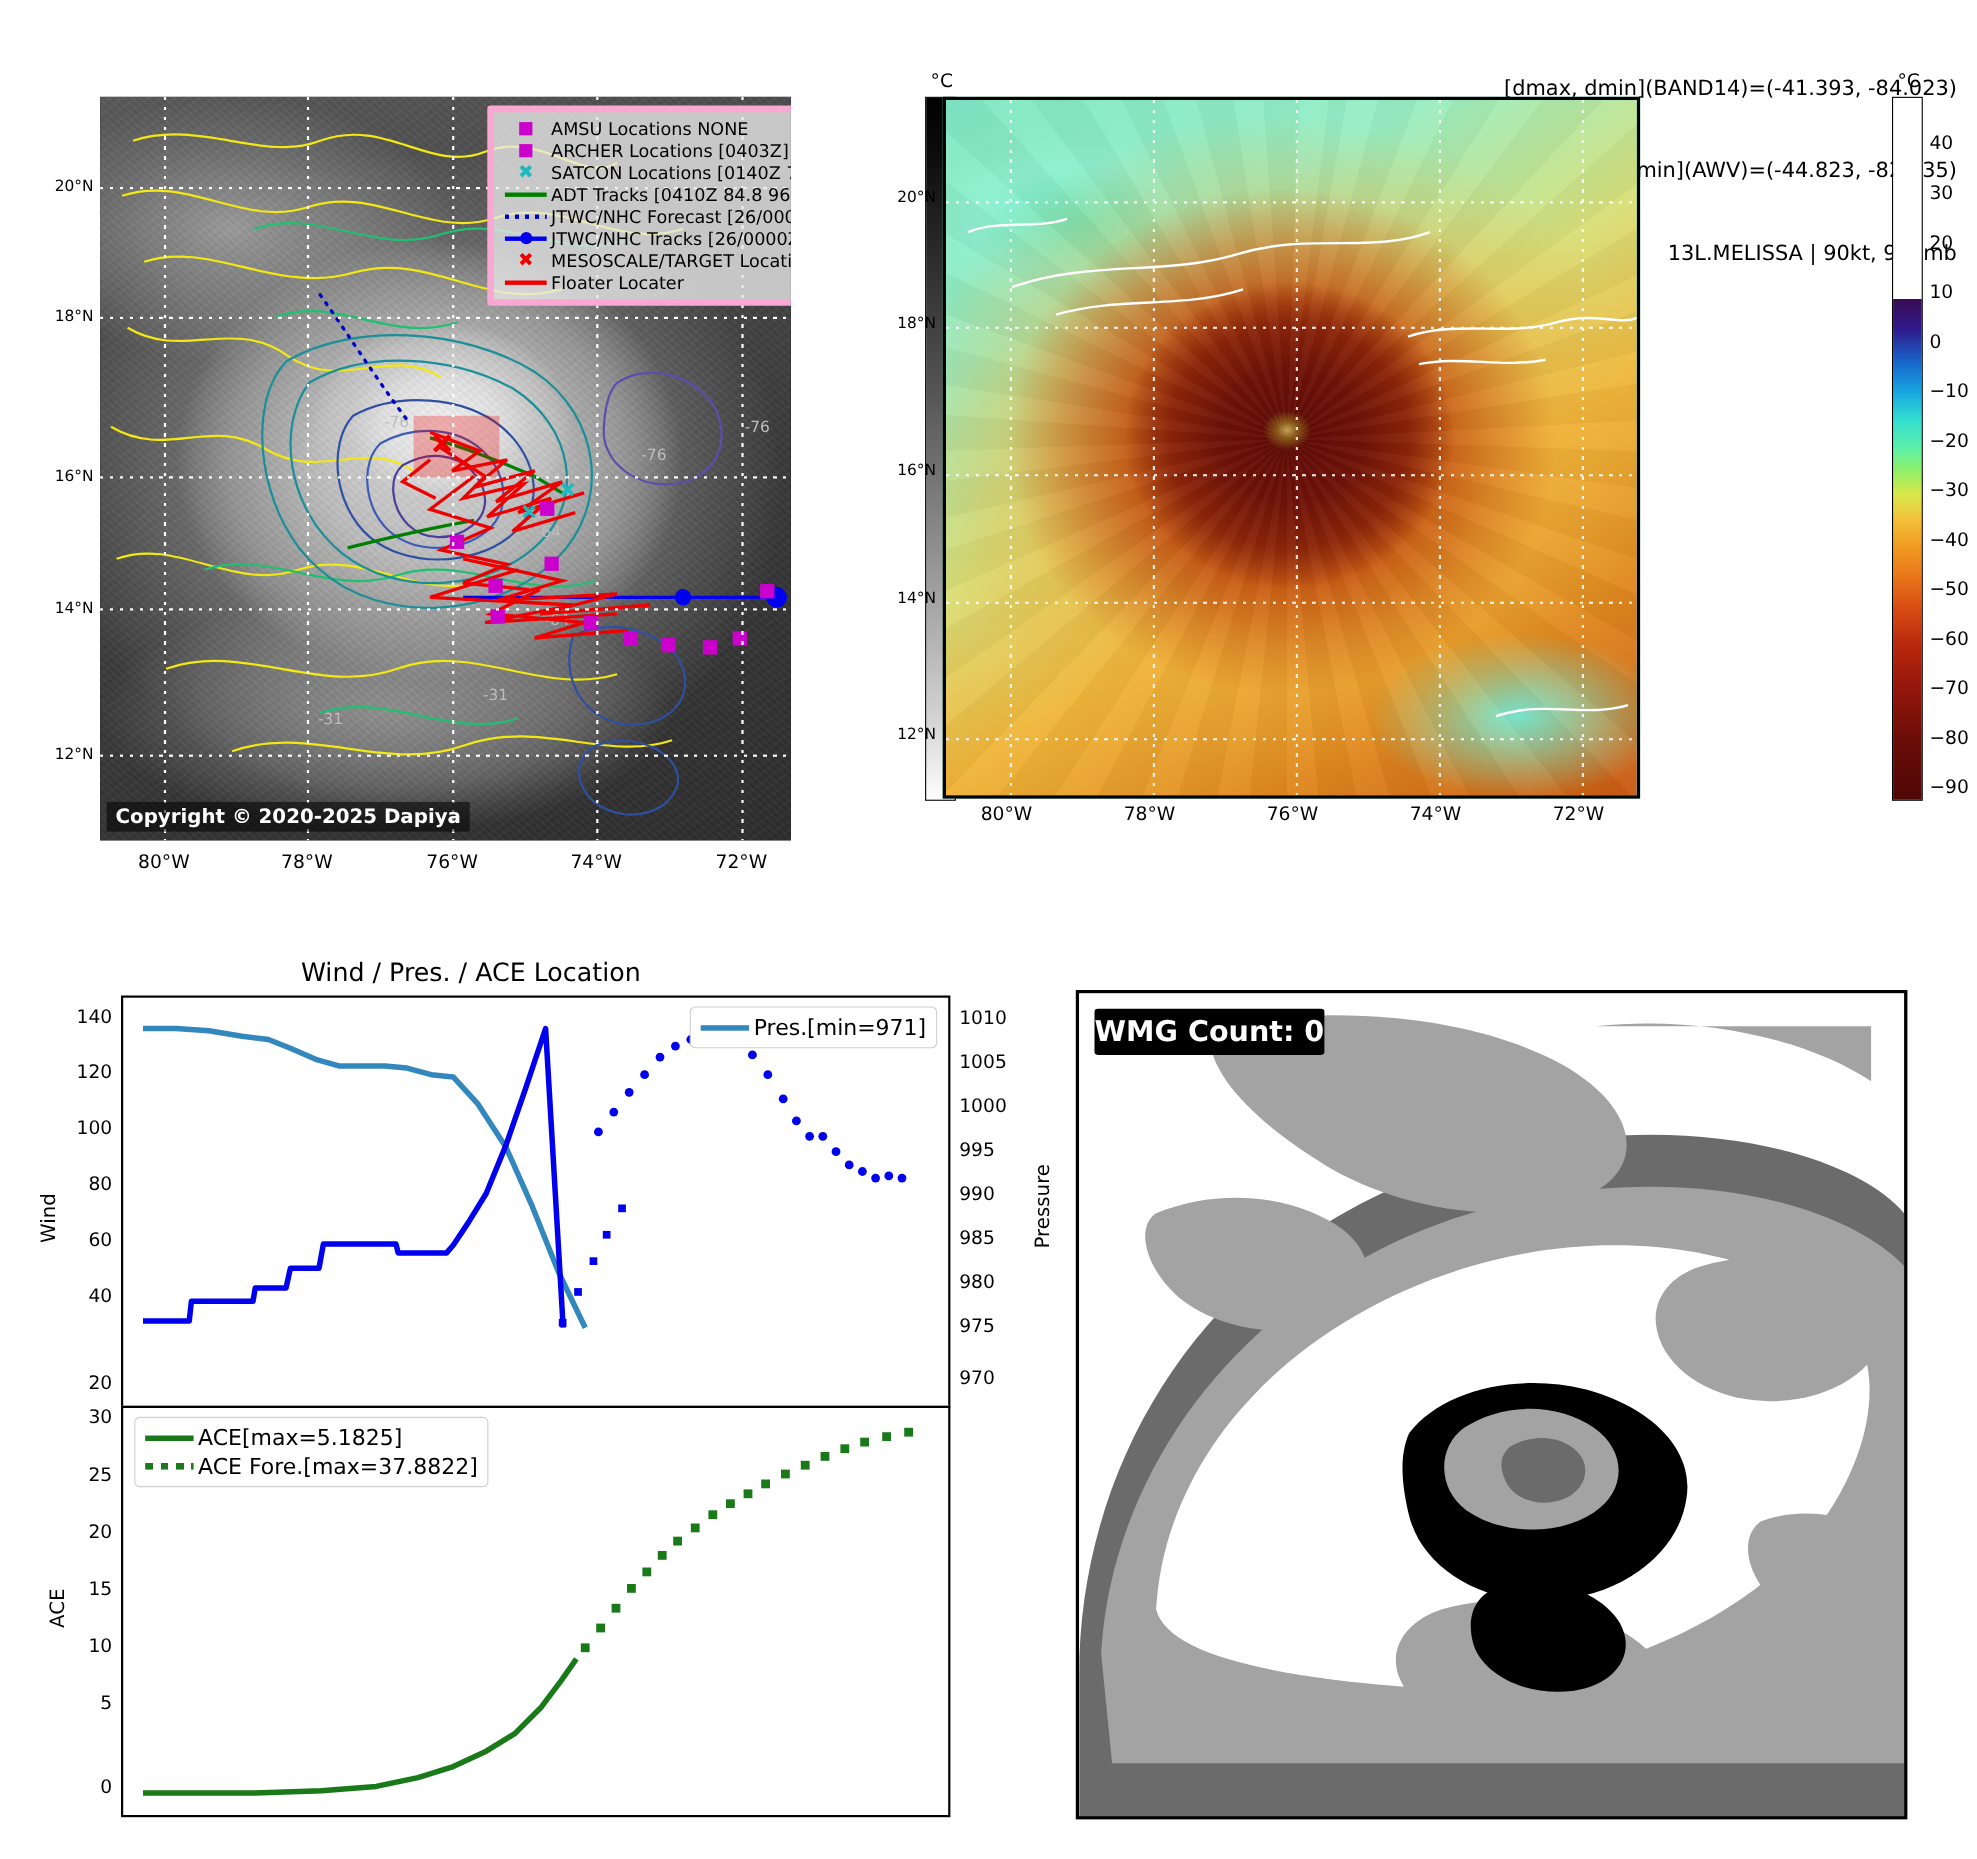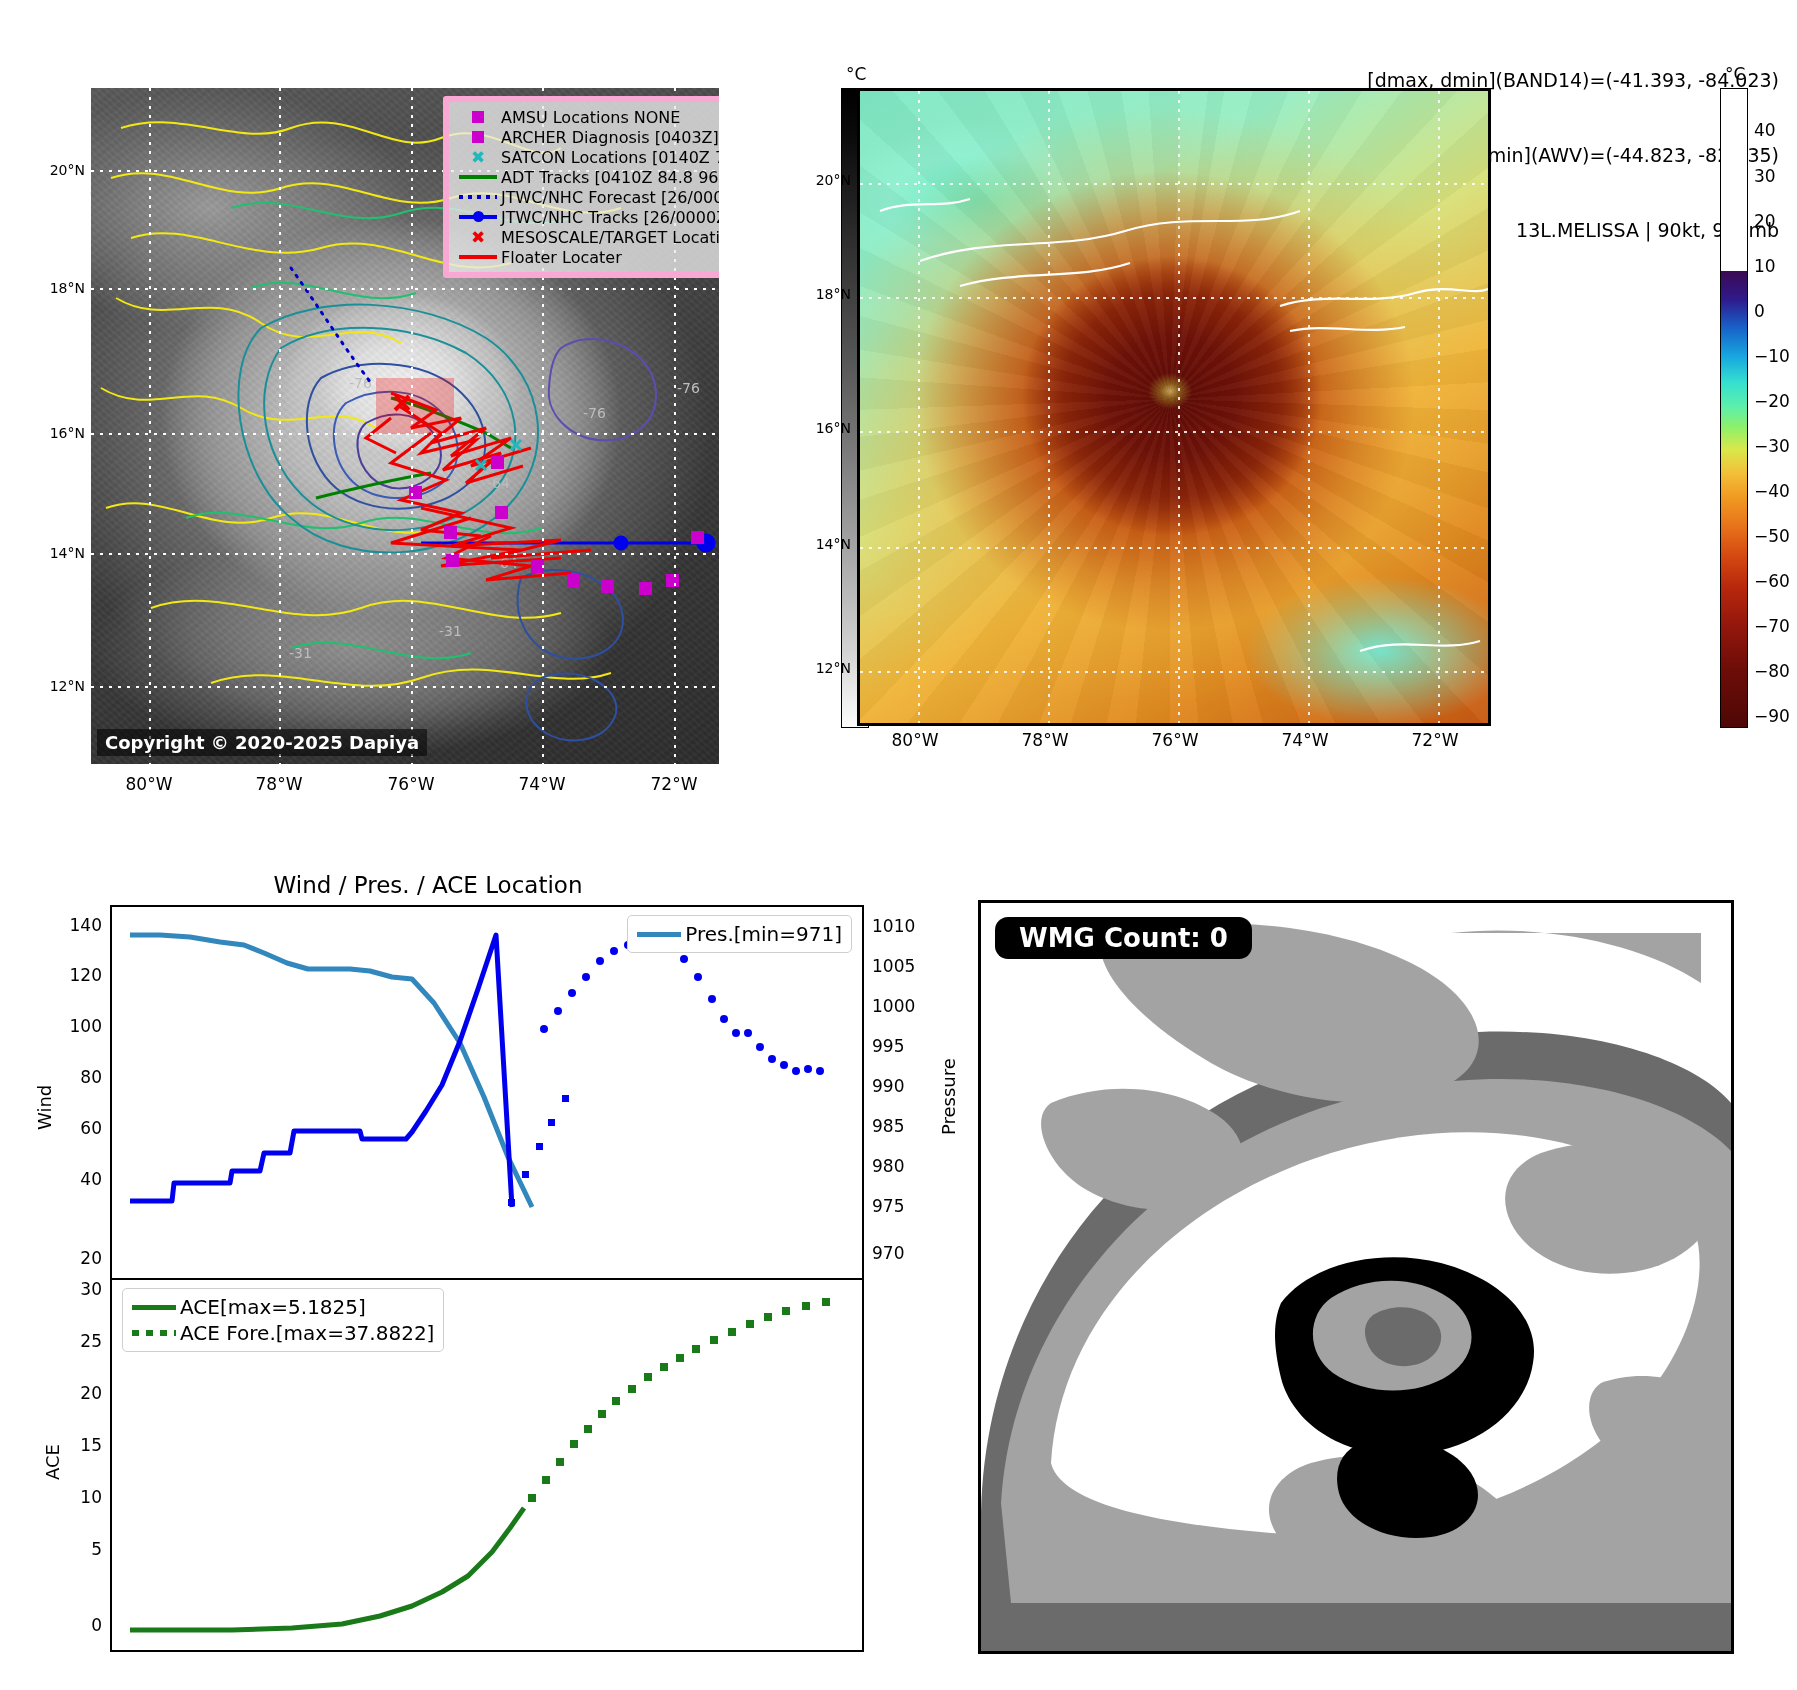--- a/index.html
+++ b/index.html
@@ -88,21 +88,21 @@
   .k-solid{width:44px;height:5px;display:block;}
   .k-dots{width:44px;height:6px;display:block;}
   .ytick{position:absolute;font-size:17px;transform:translate(-100%,-50%);white-space:nowrap;}
   .ytickR{position:absolute;font-size:17px;transform:translateY(-50%);white-space:nowrap;}
   .axisname{position:absolute;font-size:18px;transform-origin:0 0;transform:rotate(-90deg);white-space:nowrap;}
   .chart-title{position:absolute;font-size:23px;transform:translateX(-50%);white-space:nowrap;}
 
   
   #br-panel{left:978px;top:900px;width:750px;height:748px;border:3px solid #000;overflow:hidden;background:#fff;}
   .wmg-badge{position:absolute;left:14px;top:14px;background:#000;color:#fff;font-weight:bold;
-     font-size:26px;padding:6px 24px;border-radius:13px;z-index:5;white-space:nowrap;}
+     font-size:26px;padding:6px 0;border-radius:3px;z-index:5;white-space:nowrap;}
 </style>
 </head>
 <body>
 
 <div class="page">
 
   <div class="abs ttl" style="left:91px;top:20px;">
     <div>GOES-19 BAND14-DIAS MESOSCALE</div>
     <div>Time: 2025/10/26 05:12:56Z</div>
   </div>
@@ -215,21 +215,21 @@
       <div class="row">
         <span class="key">
             <span class="sq"></span>
           </span>
         <span class="lbl">AMSU Locations NONE</span>
       </div>
       <div class="row">
         <span class="key">
             <span class="sq"></span>
           </span>
-        <span class="lbl">ARCHER Diagnosis [0403Z]</span>
+        <span class="lbl">ARCHER Locations [0403Z]</span>
       </div>
       <div class="row">
         <span class="key">
             <span class="xmark" style="color:#1fb8bd">✖</span>
           </span>
         <span class="lbl">SATCON Locations [0140Z 79 975]</span>
       </div>
       <div class="row">
         <span class="key">
             <span class="lineK" style="background:#008000"></span>

